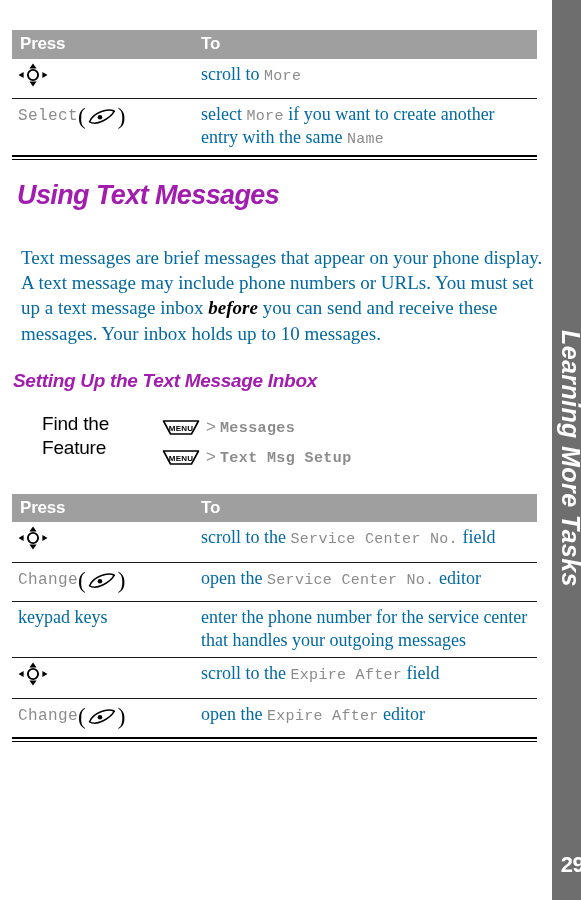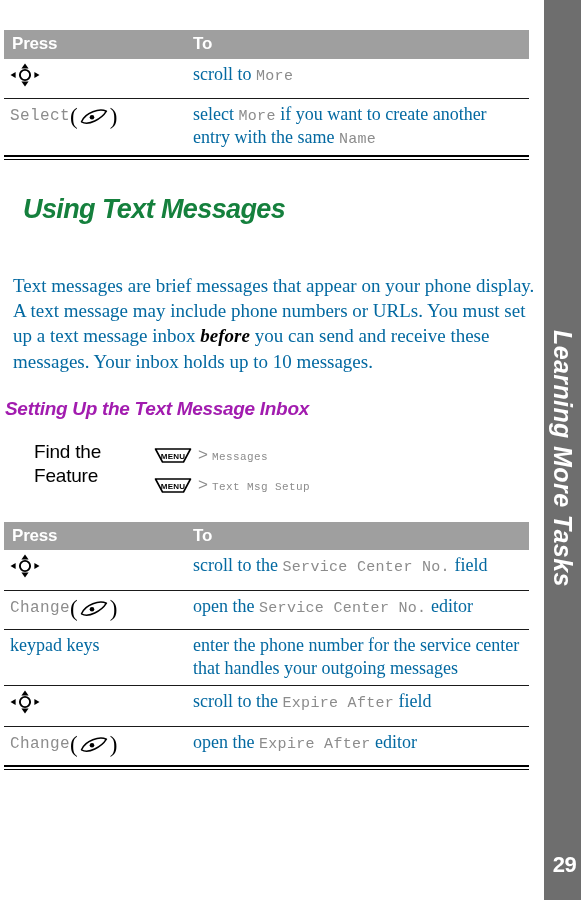--- a/index.html
+++ b/index.html
@@ -12,21 +12,21 @@
     height: 900px;
     position: relative;
     overflow: hidden;
     font-family: "Liberation Serif", serif;
     -webkit-font-smoothing: antialiased;
   }
 
   
   .page {
     position: absolute;
-    left: 4px; top: 0;
+    left: 12px; top: 0;
     width: 510px; height: 900px;
   }
   .content {
     position: absolute;
     left: 0; top: 0;
     width: 525px;
   }
 
   
   .sidebar {
@@ -101,23 +101,24 @@
     width: 525px;
     height: 5px;
     border-top: 2px solid #000;
     border-bottom: 1px solid #000;
     box-sizing: border-box;
   }
 
   
   .mono {
     font-family: "Liberation Mono", "DejaVu Sans Mono", monospace;
-    font-size: 11px;
+    font-size: 15px;
     color: #8c8c8c;
     letter-spacing: 0.4px;
+    font-weight: bold;
   }
   .softkey-label {
     font-family: "Liberation Mono", "DejaVu Sans Mono", monospace;
     font-size: 16px;
     color: #8c8c8c;
     letter-spacing: 0.4px;
   }
   .keyword {
     font-family: "Liberation Mono", "DejaVu Sans Mono", monospace;
     font-size: 15px;
@@ -141,22 +142,22 @@
   .soft-key { display: inline-block; vertical-align: -4px; margin: 0 1px; }
   .menu-key { display: inline-block; vertical-align: -4px; }
 
   
   .h-section {
     font-family: "Liberation Sans", sans-serif;
     font-weight: bold;
     font-style: italic;
     font-size: 27px;
     letter-spacing: -0.6px;
-    color: #15803d;
-    margin: 18px;
+    color: #a21caf;
+    margin: 4px;
     padding: 0 0 0 1px;
   }
   .h-sub {
     font-family: "Liberation Sans", sans-serif;
     font-weight: bold;
     font-style: italic;
     font-size: 19px;
     letter-spacing: -0.3px;
     color: #a21caf;
     margin: 0;

